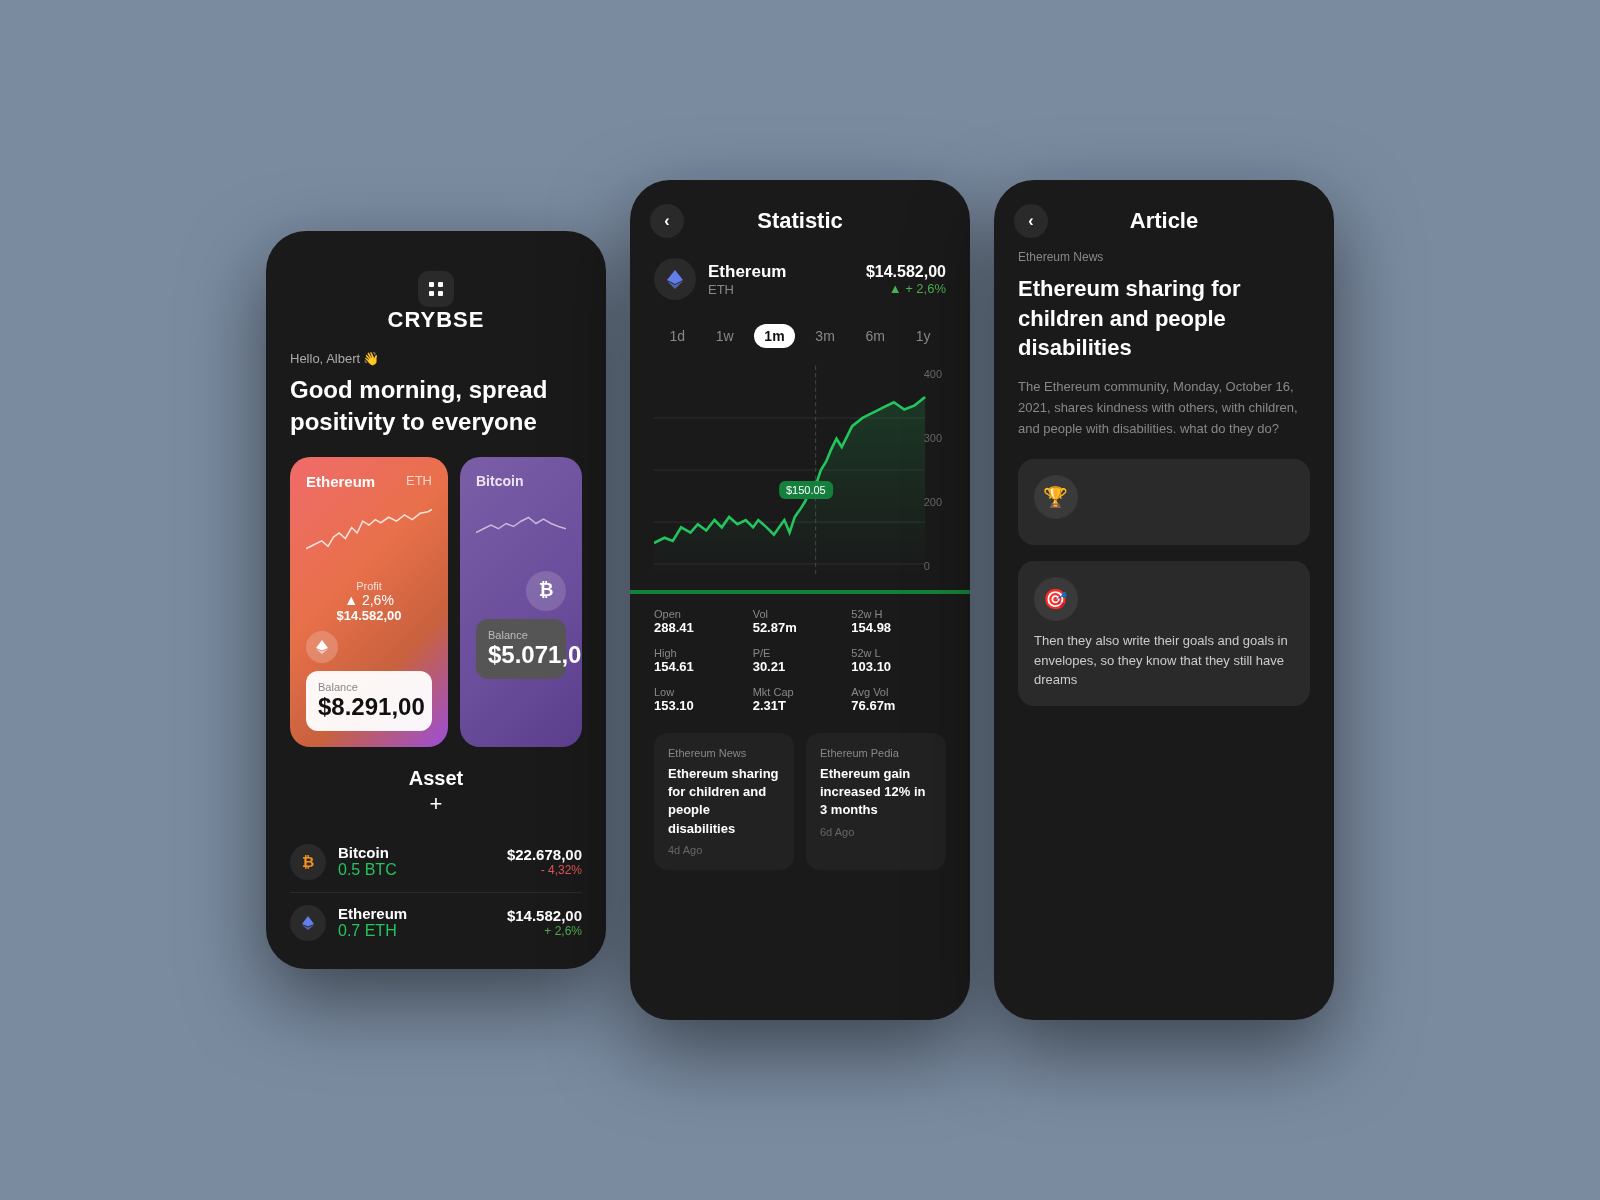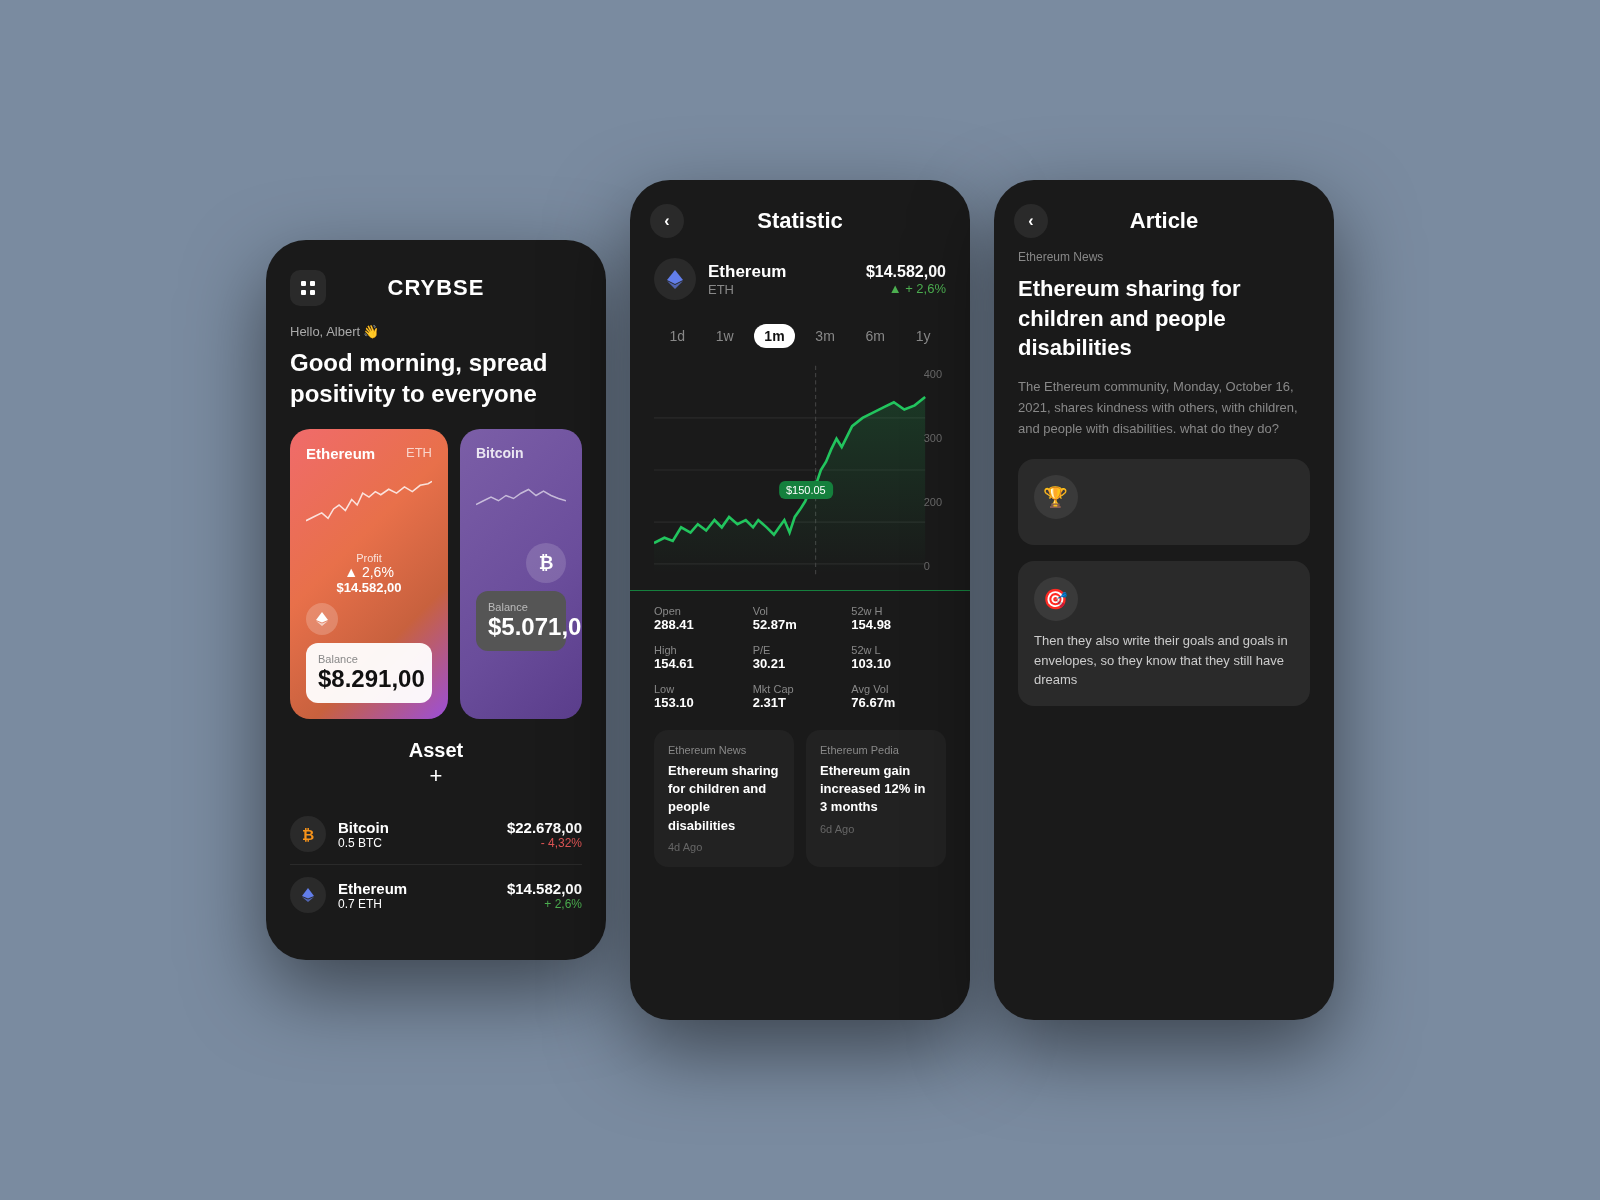--- a/index.html
+++ b/index.html
@@ -27,21 +27,22 @@
     
     .screen1 {
       width: 340px;
       min-height: 720px;
       padding: 0;
     }
     .s1-header {
       display: flex;
       align-items: center;
       justify-content: space-between;
-      padding: 30px 24px 12px;
+      padding: 40px 24px 12px;
+      flex-direction: column;
     }
     .s1-logo {
       font-weight: 800;
       font-size: 22px;
       color: #fff;
       letter-spacing: 1px;
     }
     .grid-icon {
       width: 36px; height: 36px;
       background: #2a2a2a;
@@ -229,21 +230,21 @@
     .asset-icon {
       width: 36px; height: 36px;
       background: #2a2a2a;
       border-radius: 50%;
       display: flex;
       align-items: center;
       justify-content: center;
       font-size: 16px;
     }
     .asset-name { font-size: 15px; font-weight: 600; color: #fff; }
-    .asset-sub { font-size: 12px; color: #ffffff; }
+    .asset-sub { font-size: 16px; color: #22c55e; }
     .asset-right { text-align: right; }
     .asset-price { font-size: 15px; font-weight: 600; color: #fff; }
     .asset-change-neg { font-size: 12px; color: #e05555; }
     .asset-change-pos { font-size: 12px; color: #4caf50; }
 
     
     .screen2 {
       width: 340px;
       min-height: 840px;
       padding: 0;
@@ -343,21 +344,21 @@
       position: absolute;
       top: 55%;
       left: 52%;
       transform: translateX(-50%);
     }
     .stats-grid {
       display: grid;
       grid-template-columns: 1fr 1fr 1fr;
       gap: 4px;
       padding: 10px 24px 16px;
-      border-top: 1px solid #15803d;
+      border-top: 4px solid #15803d;
     }
     .stat-item { padding: 4px 0; }
     .stat-label { font-size: 11px; color: #888; }
     .stat-value { font-size: 13px; color: #fff; font-weight: 600; }
     .news-grid {
       display: grid;
       grid-template-columns: 1fr 1fr;
       gap: 12px;
       padding: 0 24px 24px;
     }

